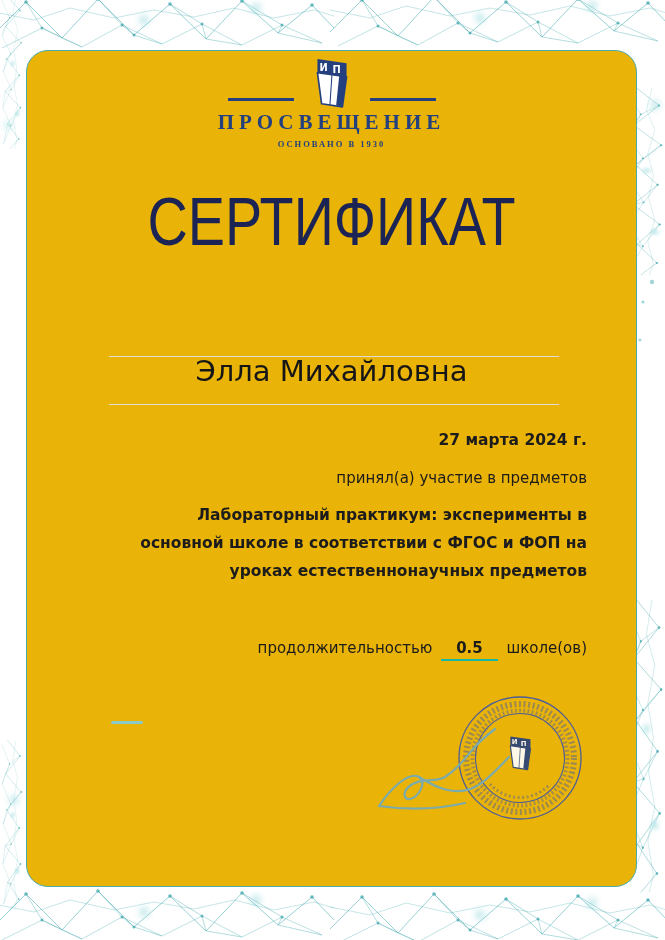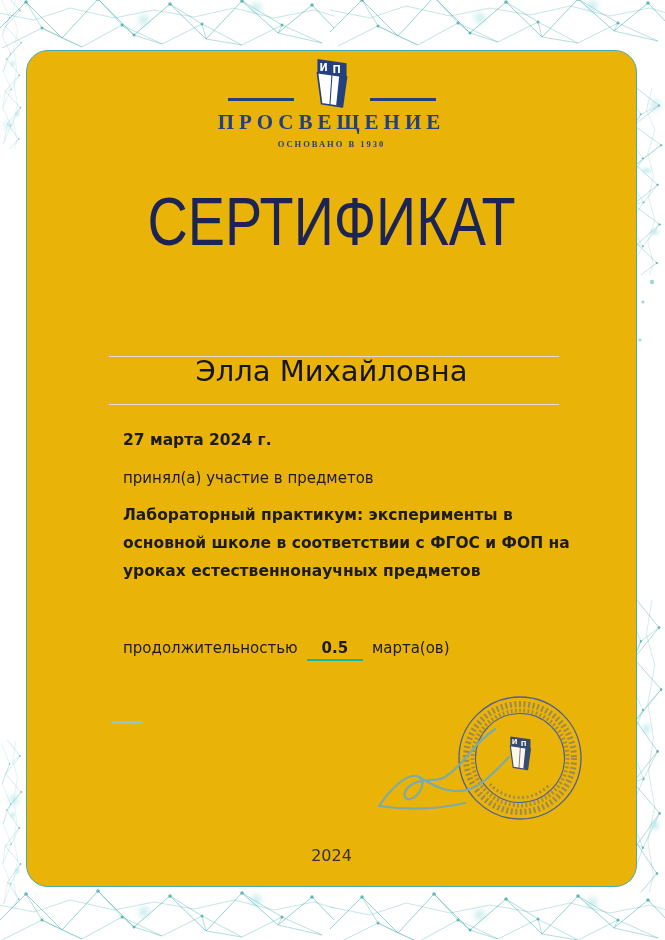--- a/index.html
+++ b/index.html
@@ -21,21 +21,21 @@
          font-family:"Liberation Sans","DejaVu Sans",sans-serif;font-weight:500;
          font-size:68px;line-height:76px;color:#1b2454;transform:scaleX(.82);transform-origin:50% 50%;}
   
   .name{position:absolute;left:0;width:100%;text-align:center;font-size:29px;color:#161616;}
   .name-last{top:268px;}
   .name-first{top:303px;}
   .rule{position:absolute;left:82px;width:450px;height:0;border-top:1px solid #dcdcdc;}
   .rule1{top:305px;}
   .rule2{top:353px;}
   
-  .detail{position:absolute;left:96px;width:472px;}
+  .detail{position:absolute;left:88px;width:472px;text-align:right;}
   .date-line{top:380px;font-size:15.5px;font-weight:bold;}
   .participation{top:418px;font-size:15px;}
   .webinar{top:450px;font-size:15.5px;font-weight:bold;line-height:28px;}
   .duration{top:588px;font-size:15px;}
   .dur-value{display:inline-block;font-weight:bold;padding:0 15px 2px 15px;margin:0 4px;
              border-bottom:2px solid #14b8a6;}
   
   .teal-dash{position:absolute;left:84px;top:670px;width:32px;height:3px;background:#8ccac7;border-radius:2px;}
   .signatory{position:absolute;left:84px;top:682px;font-size:15.5px;line-height:25.5px;color:#2b2b2b;}
   .year{position:absolute;left:0;top:795px;width:100%;text-align:center;font-size:16px;color:#333;}
@@ -133,21 +133,21 @@
     <div class="name name-first">Элла Михайловна</div>
     <div class="rule rule2"></div>
 
     <div class="detail date-line">27 марта 2024 г.</div>
     <div class="detail participation">принял(а) участие в предметов</div>
     <div class="detail webinar">Лабораторный практикум: эксперименты в основной школе в соответствии с ФГОС и ФОП на уроках естественнонаучных предметов</div>
 
     <div class="detail duration">
       <span>продолжительностью</span>
       <span class="dur-value">0.5</span>
-      <span>марта(ов)</span>
+      <span>школе(ов)</span>
     </div>
 
     <div class="teal-dash"></div>
 
     <svg class="stamp" viewBox="0 0 160 160">
       <g stroke="#3b55a8" fill="none">
         <circle cx="80" cy="80" r="61" stroke-width="1.3"></circle>
         <circle cx="80" cy="80" r="44.5" stroke-width="1.1"></circle>
         <circle cx="80" cy="80" r="54" stroke-width="6" stroke-dasharray="2 2.6" opacity=".5"></circle>
         <circle cx="80" cy="80" r="47.5" stroke-width="4" stroke-dasharray="1.8 2.4" opacity=".45"></circle>
@@ -157,15 +157,14 @@
     </svg>
 
     <svg class="signature" viewBox="0 0 170 100">
       <g stroke="#7aabad" stroke-width="2.2" fill="none" stroke-linecap="round">
         <path d="M4,95 C16,77 34,60 44,66 C52,71 44,86 35,88 C28,89 27,80 36,74 C48,66 60,72 70,66 C80,60 88,50 98,38 C104,31 112,24 120,18"></path>
         <path d="M44,66 C60,76 80,86 100,76 C112,70 124,56 134,46"></path>
         <path d="M4,95 C32,99 60,99 90,92"></path>
       </g>
     </svg>
 
-    <div class="year">2024</div>
   </div>
 </div>
 
 </body></html>

